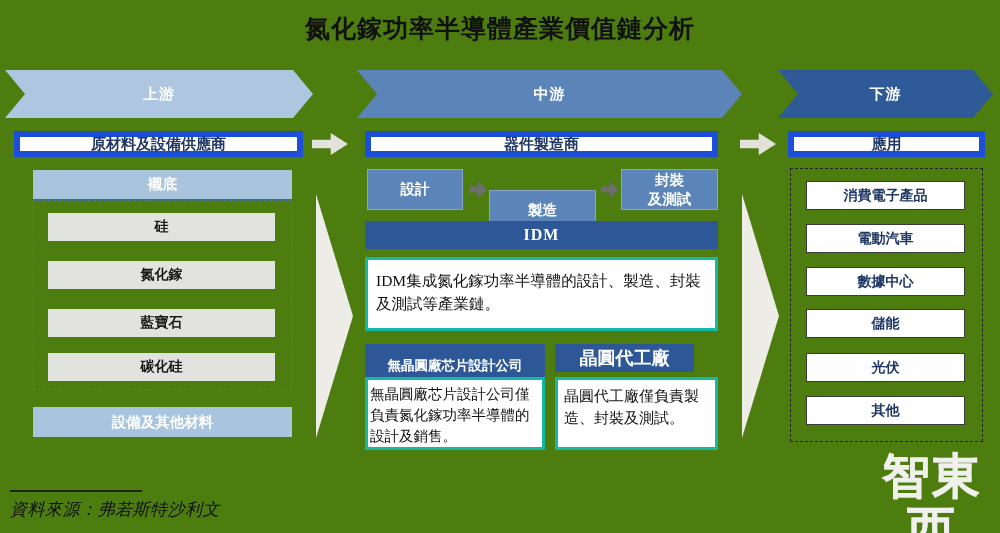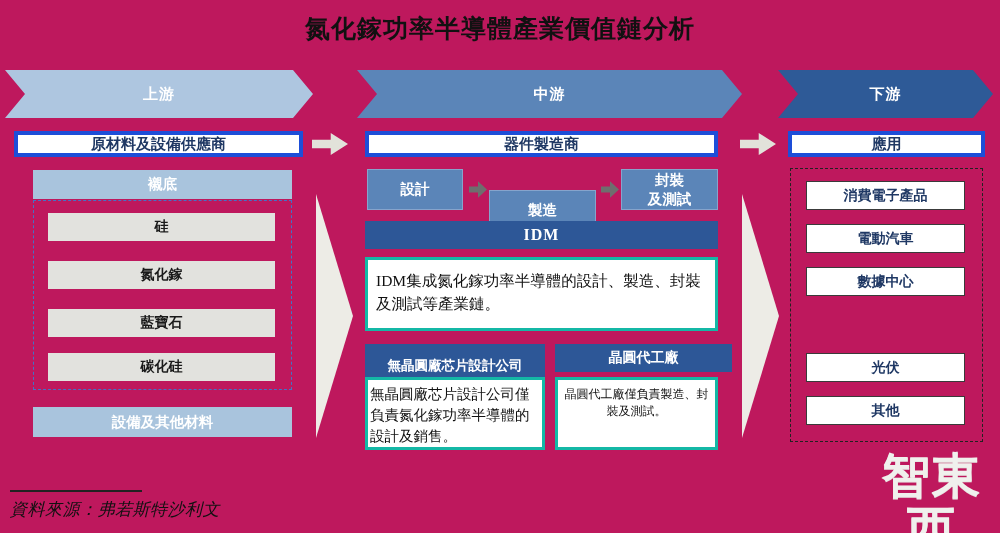--- a/index.html
+++ b/index.html
@@ -1,21 +1,21 @@
 <!DOCTYPE html>
 <html><head>
 <meta charset="utf-8">
 <style>
   * { margin: 0; padding: 0; box-sizing: border-box; }
   html, body { background: #ffffff; }
   .canvas {
     position: relative;
     width: 1000px;
     height: 533px;
-    background: #be185d;
+    background: #4d7c0f;
     font-family: "Liberation Sans", sans-serif;
     overflow: hidden;
   }
   .abs { position: absolute; }
 
   .page-title {
     top: 12px; left: 0; width: 100%;
     text-align: center;
     font-size: 25px;
     font-weight: bold;
@@ -48,21 +48,21 @@
   .flow-triangle {
     width: 37px; height: 244px; background: #edece6;
     clip-path: polygon(0 0, 100% 50%, 0 100%);
   }
   .ft1 { left: 316px; top: 194px; }
   .ft2 { left: 742px; top: 194px; }
 
   
   .hdr-box {
     height: 26px; background: #ffffff;
-    border: 4px solid #1d4ed8;
+    border: 6px solid #1d4ed8;
     display: flex; align-items: center; justify-content: center;
     color: #1f3864; font-weight: bold; font-size: 15px;
   }
   .hdr-up   { left: 14px;  top: 131px; width: 289px; }
   .hdr-mid  { left: 365px; top: 131px; width: 353px; }
   .hdr-down { left: 788px; top: 131px; width: 197px; }
 
   
   .lightblue-bar {
     background: #a9c4dd; color: #ffffff;
@@ -101,33 +101,33 @@
   }
   .sa0 { left: 469px; } .sa1 { left: 601px; }
 
   .darkblue-bar {
     background: #2d5797; color: #ffffff; font-weight: bold;
     display: flex; align-items: center; justify-content: center;
   }
   .idm-hdr { left: 365px; top: 221px; width: 353px; height: 28px;
     font-size: 16px; font-family: "Liberation Serif", serif; letter-spacing: 1px; }
   .fabless-hdr { left: 365px; top: 344px; width: 180px; height: 43px; font-size: 13.5px; }
-  .foundry-hdr { left: 555px; top: 344px; width: 177px; height: 28px; font-size: 14px; }
+  .foundry-hdr { left: 555px; top: 344px; width: 139px; height: 28px; font-size: 18px; }
 
   .desc-box {
     background: #ffffff; border: 3px solid #14b8a6;
     font-family: "Liberation Serif", serif;
     color: #111111;
   }
   .idm-desc { left: 365px; top: 257px; width: 353px; height: 74px;
     font-size: 15.5px; line-height: 1.5; padding: 9px 8px; }
   .fabless-desc { left: 365px; top: 377px; width: 180px; height: 73px;
     font-size: 14.5px; line-height: 1.45; padding: 4px 2px; }
   .foundry-desc { left: 555px; top: 377px; width: 163px; height: 73px;
-    font-size: 12px; line-height: 1.45; padding: 6px 6px; text-align: center; }
+    font-size: 15px; line-height: 1.45; padding: 6px 6px; }
 
   
   .app-dashed {
     left: 790px; top: 168px; width: 193px; height: 274px;
     border: 1.6px dashed #222222;
   }
   .app-item {
     position: absolute; left: 15px; width: 159px; height: 29px;
     background: #ffffff; border: 1.4px solid #3a3a3a;
     color: #1f3864; font-weight: bold; font-size: 14px;
@@ -197,20 +197,21 @@
   <div class="abs darkblue-bar fabless-hdr">無晶圓廠芯片設計公司</div>
   <div class="abs darkblue-bar foundry-hdr">晶圓代工廠</div>
   <div class="abs desc-box fabless-desc">無晶圓廠芯片設計公司僅負責氮化鎵功率半導體的設計及銷售。</div>
   <div class="abs desc-box foundry-desc">晶圓代工廠僅負責製造、封裝及測試。</div>
 
   <div class="abs hdr-box hdr-down">應用</div>
   <div class="abs app-dashed">
     <div class="app-item ai0">消費電子產品</div>
     <div class="app-item ai1">電動汽車</div>
     <div class="app-item ai2">數據中心</div>
+    <div class="app-item ai3">儲能</div>
     <div class="app-item ai4">光伏</div>
     <div class="app-item ai5">其他</div>
   </div>
 
   <div class="abs source-divider"></div>
   <div class="abs source-note">資料來源：弗若斯特沙利文</div>
 
   <div class="abs watermark">
     <div class="wm-logo">智東西</div>
     <div class="wm-domain">zhidx.com</div>

